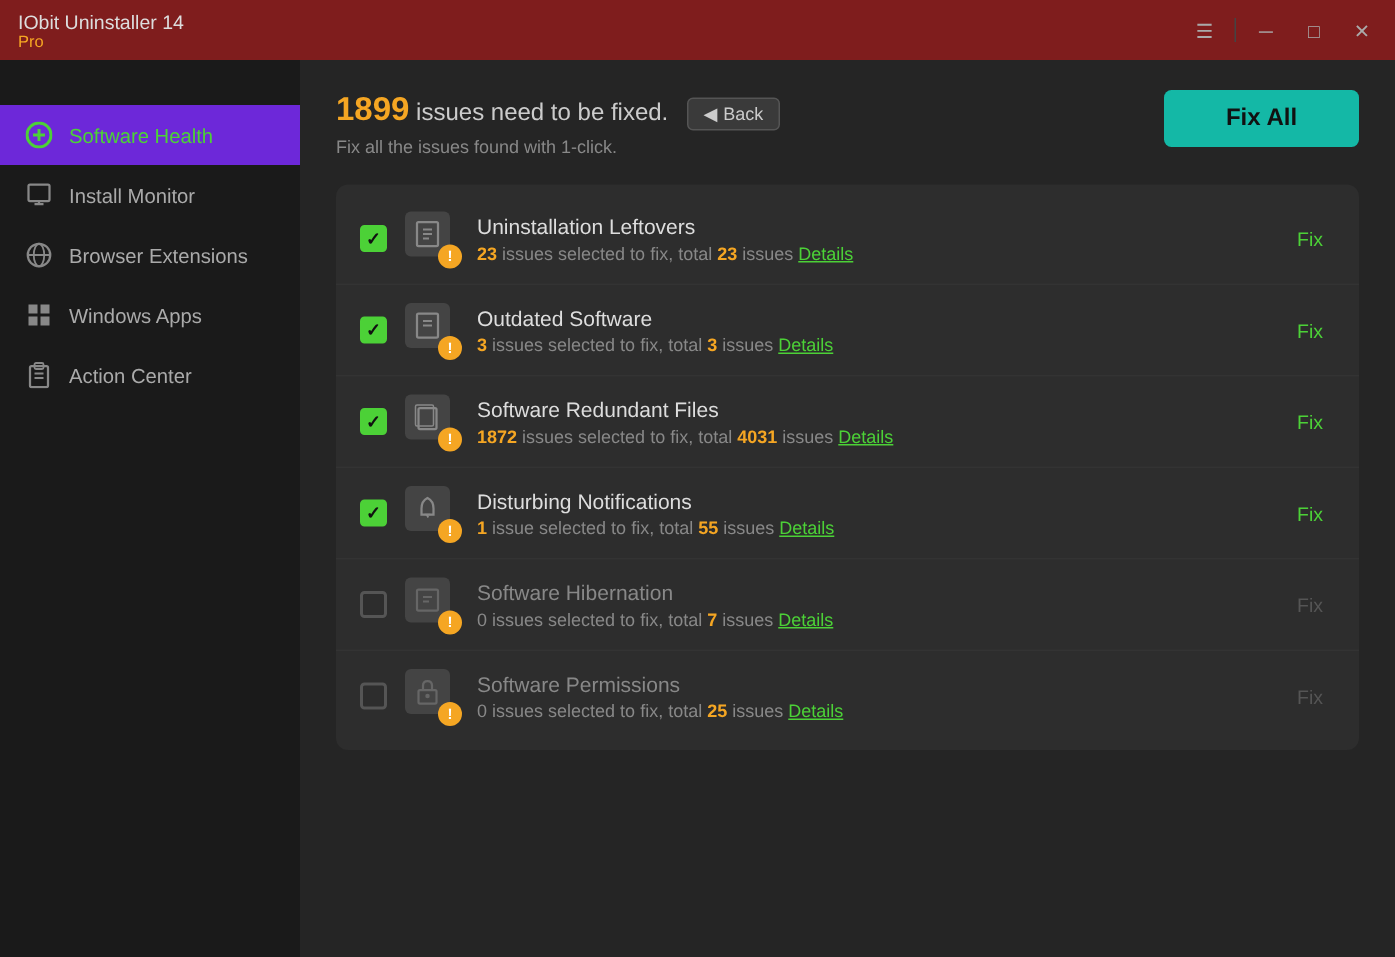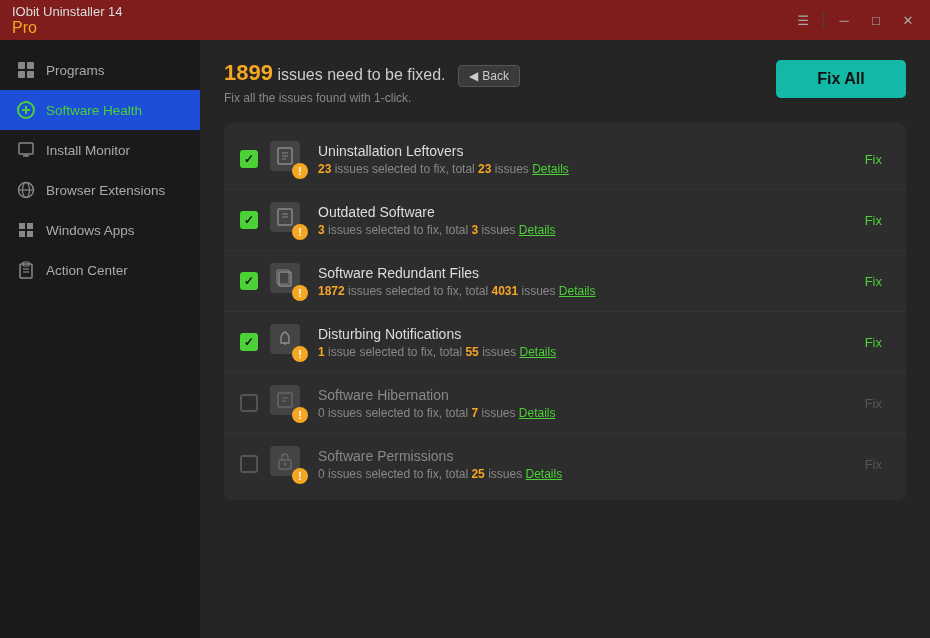--- a/index.html
+++ b/index.html
@@ -23,21 +23,21 @@
     .title-bar-left {
       display: flex;
       flex-direction: column;
     }
     .app-title {
       font-size: 13px;
       color: #ddd;
       font-weight: 500;
     }
     .app-pro {
-      font-size: 16px;
+      font-size: 11px;
       color: #f5a623;
     }
     .title-bar-controls {
       position: absolute;
       right: 8px;
       top: 50%;
       transform: translateY(-50%);
       display: flex;
       align-items: center;
       gap: 4px;
@@ -75,22 +75,23 @@
     .nav-item {
       display: flex;
       align-items: center;
       gap: 10px;
       padding: 10px 16px;
       cursor: pointer;
       color: #aaa;
       font-size: 13.5px;
     }
     .nav-item.active {
-      background: #1d4ed8;
+      background: #6d28d9;
       color: #4cd137;
+      margin-top: 20px;
     }
     .nav-icon {
       width: 20px;
       height: 20px;
       display: flex;
       align-items: center;
       justify-content: center;
       flex-shrink: 0;
     }
     
@@ -273,31 +274,20 @@
     </button>
     <button class="title-btn close">
       <span>✕</span>
     </button>
   </div>
 </div>
 
 <div class="main-layout">
 
   <div class="sidebar">
-    <div class="nav-item">
-      <div class="nav-icon">
-        <svg width="18" height="18" viewBox="0 0 18 18" fill="none">
-          <rect x="1" y="1" width="7" height="7" rx="1" fill="#888"></rect>
-          <rect x="10" y="1" width="7" height="7" rx="1" fill="#888"></rect>
-          <rect x="1" y="10" width="7" height="7" rx="1" fill="#888"></rect>
-          <rect x="10" y="10" width="7" height="7" rx="1" fill="#888"></rect>
-        </svg>
-      </div>
-      <span>Programs</span>
-    </div>
     <div class="nav-item active">
       <div class="nav-icon">
         <svg width="18" height="18" viewBox="0 0 18 18">
           <circle cx="9" cy="9" r="8" fill="none" stroke="#4cd137" stroke-width="2"></circle>
           <line x1="9" y1="5" x2="9" y2="13" stroke="#4cd137" stroke-width="2"></line>
           <line x1="5" y1="9" x2="13" y2="9" stroke="#4cd137" stroke-width="2"></line>
         </svg>
       </div>
       <span>Software Health</span>
     </div>

